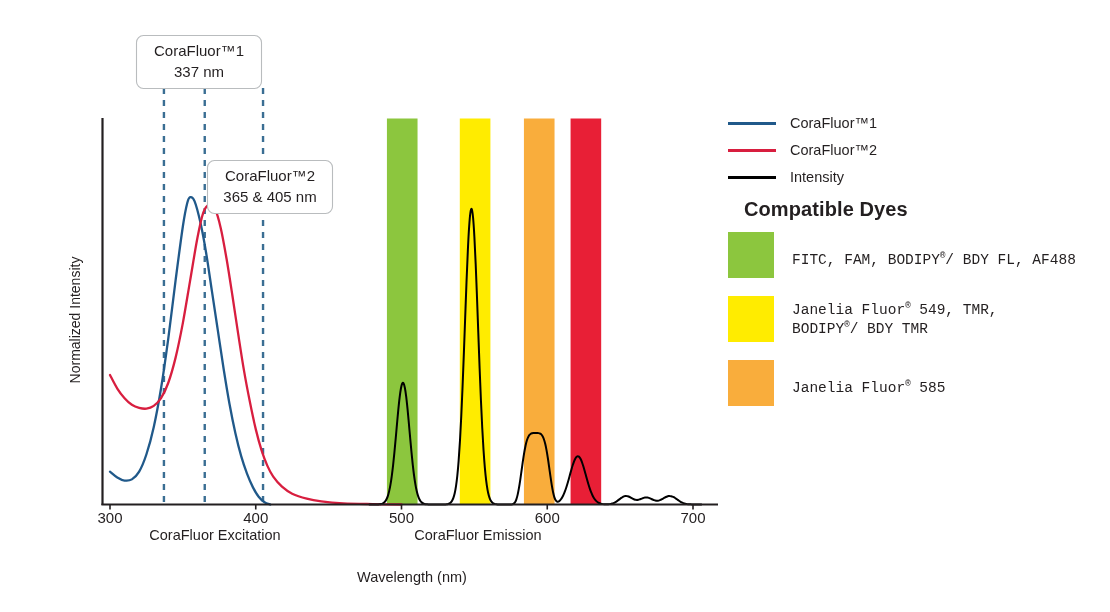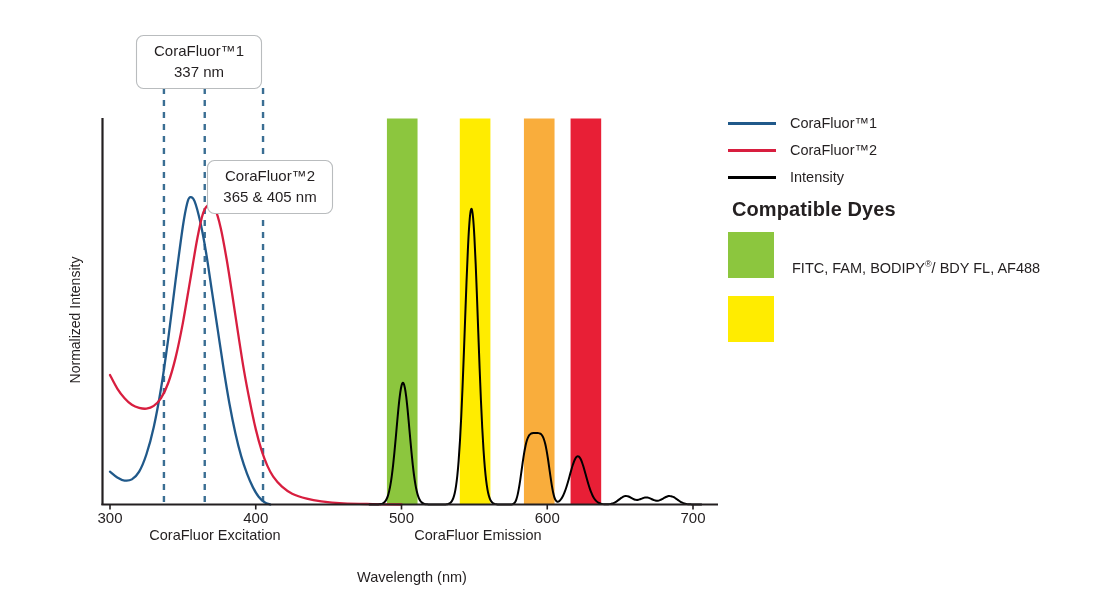--- a/index.html
+++ b/index.html
@@ -82,38 +82,39 @@
     margin-right: 14px;
   }
   .legend-label {
     font-size: 14.5px;
     color: #231f20;
     line-height: 1;
     white-space: nowrap;
   }
   .dyes-title {
     position: absolute;
-    left: 4px;
+    left: 16px;
     top: 198px;
     font-size: 20px;
     font-weight: 600;
     color: #231f20;
     letter-spacing: 0.1px;
   }
   .dyes-list {
     position: absolute;
     left: 0;
     top: 232px;
     width: 382px;
   }
   .dye-row {
     display: flex;
-    align-items: flex-end;
+    align-items: center;
     margin-bottom: 18px;
     min-height: 46px;
+    font-family: Liberation Mono, monospace;
   }
   .dye-swatch {
     width: 46px;
     height: 46px;
     flex: 0 0 46px;
     margin-right: 18px;
   }
   .dye-label {
     font-size: 14.5px;
     line-height: 1.28;
@@ -220,17 +221,27 @@
 
     <div class="dyes-list" id="dyes-list">
         <div class="dye-row">
           <div class="dye-swatch" style="background: rgb(140, 198, 62);"></div>
           <div class="dye-label">
             <div>FITC, FAM, BODIPY<sup class="reg">®</sup>/ BDY FL, AF488</div>
           </div>
         </div>
         <div class="dye-row">
           <div class="dye-swatch" style="background: rgb(255, 236, 0);"></div>
+          <div class="dye-label two-line">
+            <div>Janelia Fluor<sup class="reg">®</sup> 549, TMR,</div>
+            <div>BODIPY<sup class="reg">®</sup>/ BDY TMR</div>
+          </div>
+        </div>
+        <div class="dye-row">
+          <div class="dye-swatch" style="background: rgb(249, 173, 60);"></div>
+          <div class="dye-label">
+            <div>Janelia Fluor<sup class="reg">®</sup> 585</div>
+          </div>
         </div>
       </div>
 
   </div>
 </div>
 
 </body></html>

